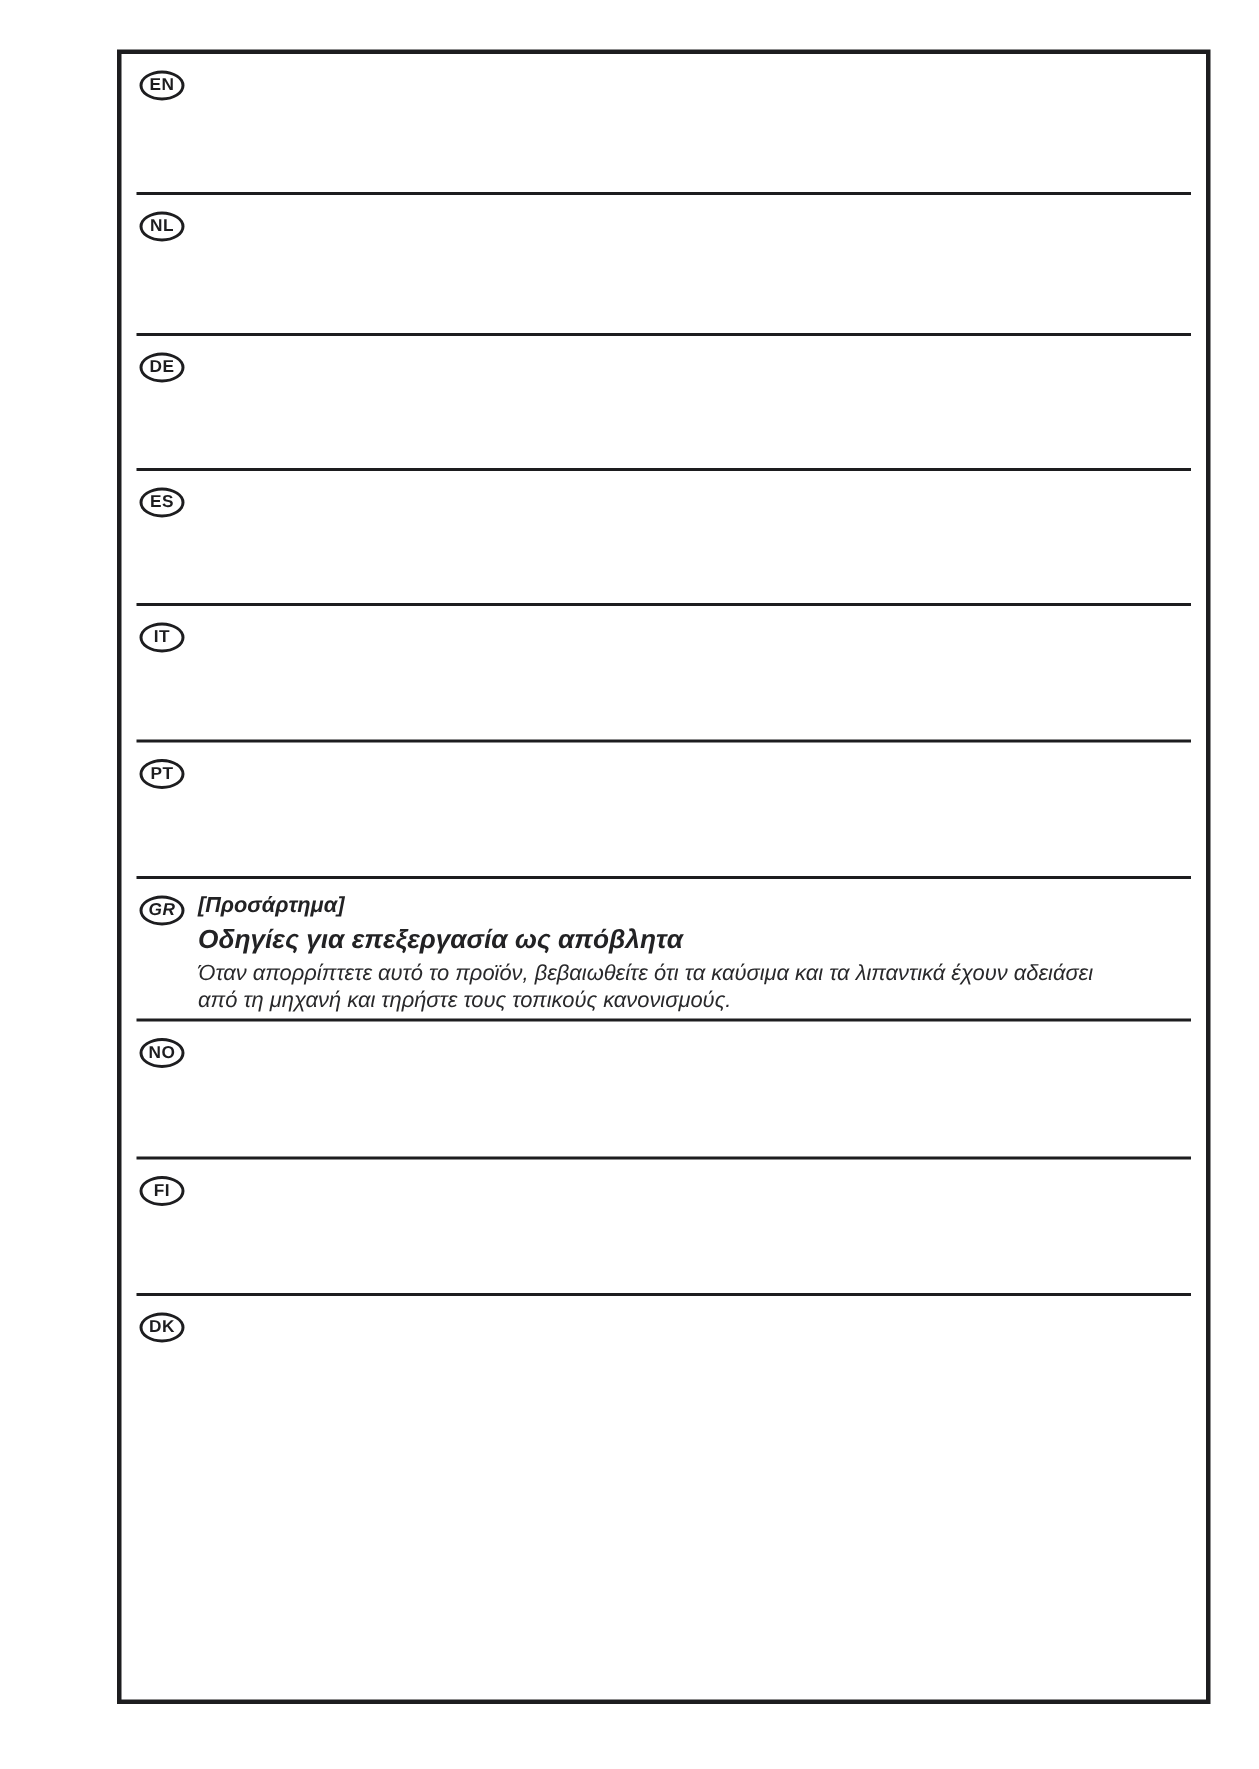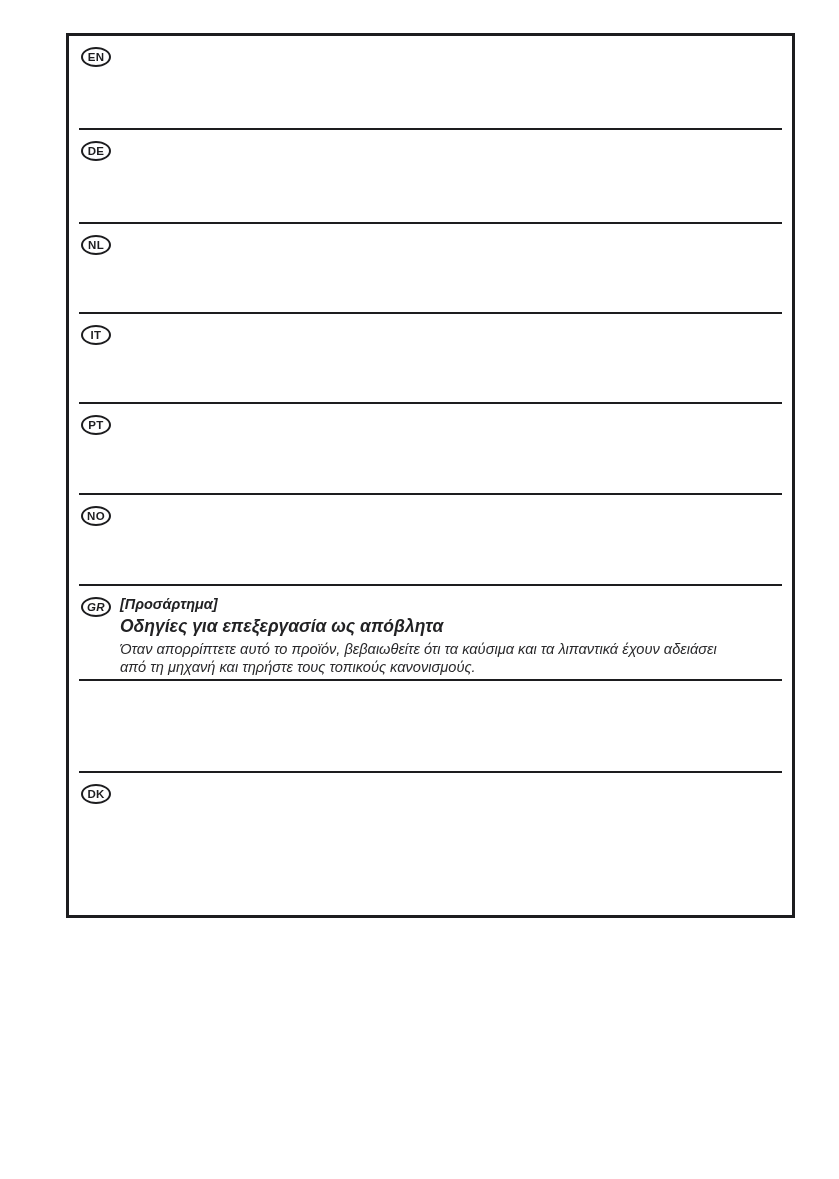--- a/index.html
+++ b/index.html
@@ -10,24 +10,24 @@
   }
   .page {
     position: relative;
     width: 839px;
     height: 1179px;
     background: #ffffff;
     overflow: hidden;
   }
   .frame {
     position: absolute;
-    left: 66px;
+    left: 78px;
     top: 33px;
     width: 729px;
-    height: 885px;
+    height: 1103px;
     border: 3px solid #1d1d1f;
     display: flex;
     flex-direction: column;
   }
   .section {
     position: relative;
     width: 100%;
   }
   .section:nth-child(1)  { height: 92px; }
   .section:nth-child(2)  { height: 94px; }
@@ -99,71 +99,80 @@
     <div class="section">
       <div class="section-inner">
         <span class="lang-badge">EN</span>
       </div>
     </div>
 
 
     <div class="section">
       <div class="divider"></div>
       <div class="section-inner">
+        <span class="lang-badge">NL</span>
+      </div>
+    </div>
+
+    <div class="section">
+      <div class="divider"></div>
+      <div class="section-inner">
         <span class="lang-badge">DE</span>
       </div>
     </div>
 
     <div class="section">
       <div class="divider"></div>
       <div class="section-inner">
-        <span class="lang-badge">NL</span>
+        <span class="lang-badge">ES</span>
       </div>
     </div>
-
 
     <div class="section">
       <div class="divider"></div>
       <div class="section-inner">
         <span class="lang-badge">IT</span>
       </div>
     </div>
 
     <div class="section">
       <div class="divider"></div>
       <div class="section-inner">
         <span class="lang-badge">PT</span>
       </div>
     </div>
 
     <div class="section">
       <div class="divider"></div>
       <div class="section-inner">
-        <span class="lang-badge">NO</span>
-      </div>
-    </div>
-
-    <div class="section">
-      <div class="divider"></div>
-      <div class="section-inner">
         <span class="lang-badge">GR</span>
         <div class="text-block">
           <div class="appendix-label">[Προσάρτημα]</div>
           <div class="section-heading">Οδηγίες για επεξεργασία ως απόβλητα</div>
           <div class="body-text">
             <div>Όταν απορρίπτετε αυτό το προϊόν, βεβαιωθείτε ότι τα καύσιμα και τα λιπαντικά έχουν αδειάσει</div>
             <div>από τη μηχανή και τηρήστε τους τοπικούς κανονισμούς.</div>
           </div>
         </div>
       </div>
     </div>
 
+    <div class="section">
+      <div class="divider"></div>
+      <div class="section-inner">
+        <span class="lang-badge">NO</span>
+      </div>
+    </div>
+
 
     <div class="section">
       <div class="divider"></div>
+      <div class="section-inner">
+        <span class="lang-badge">FI</span>
+      </div>
     </div>
 
     <div class="section">
       <div class="divider"></div>
       <div class="section-inner">
         <span class="lang-badge">DK</span>
       </div>
     </div>
 
   </div>

